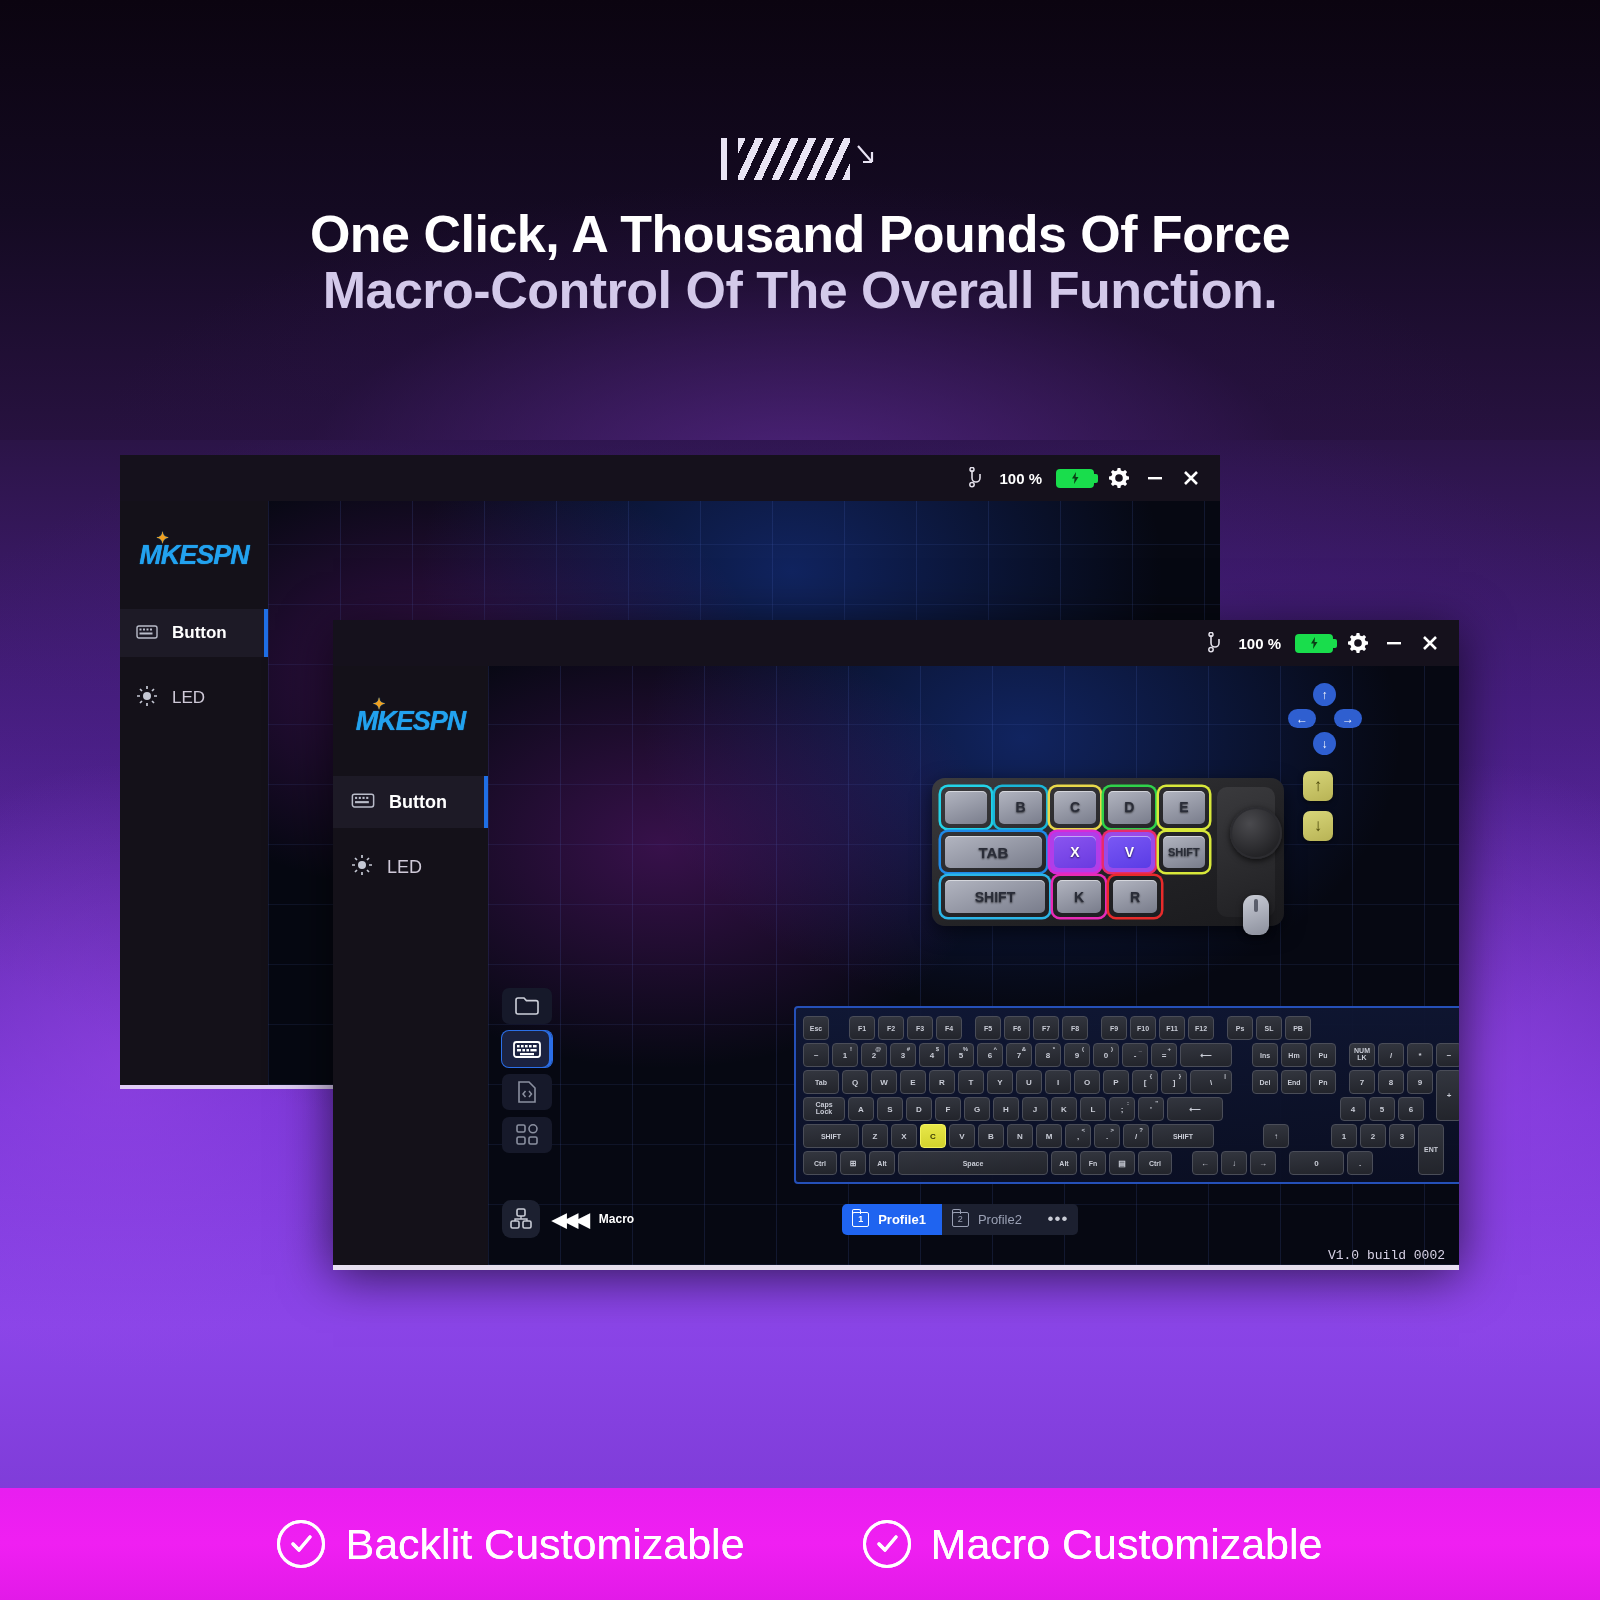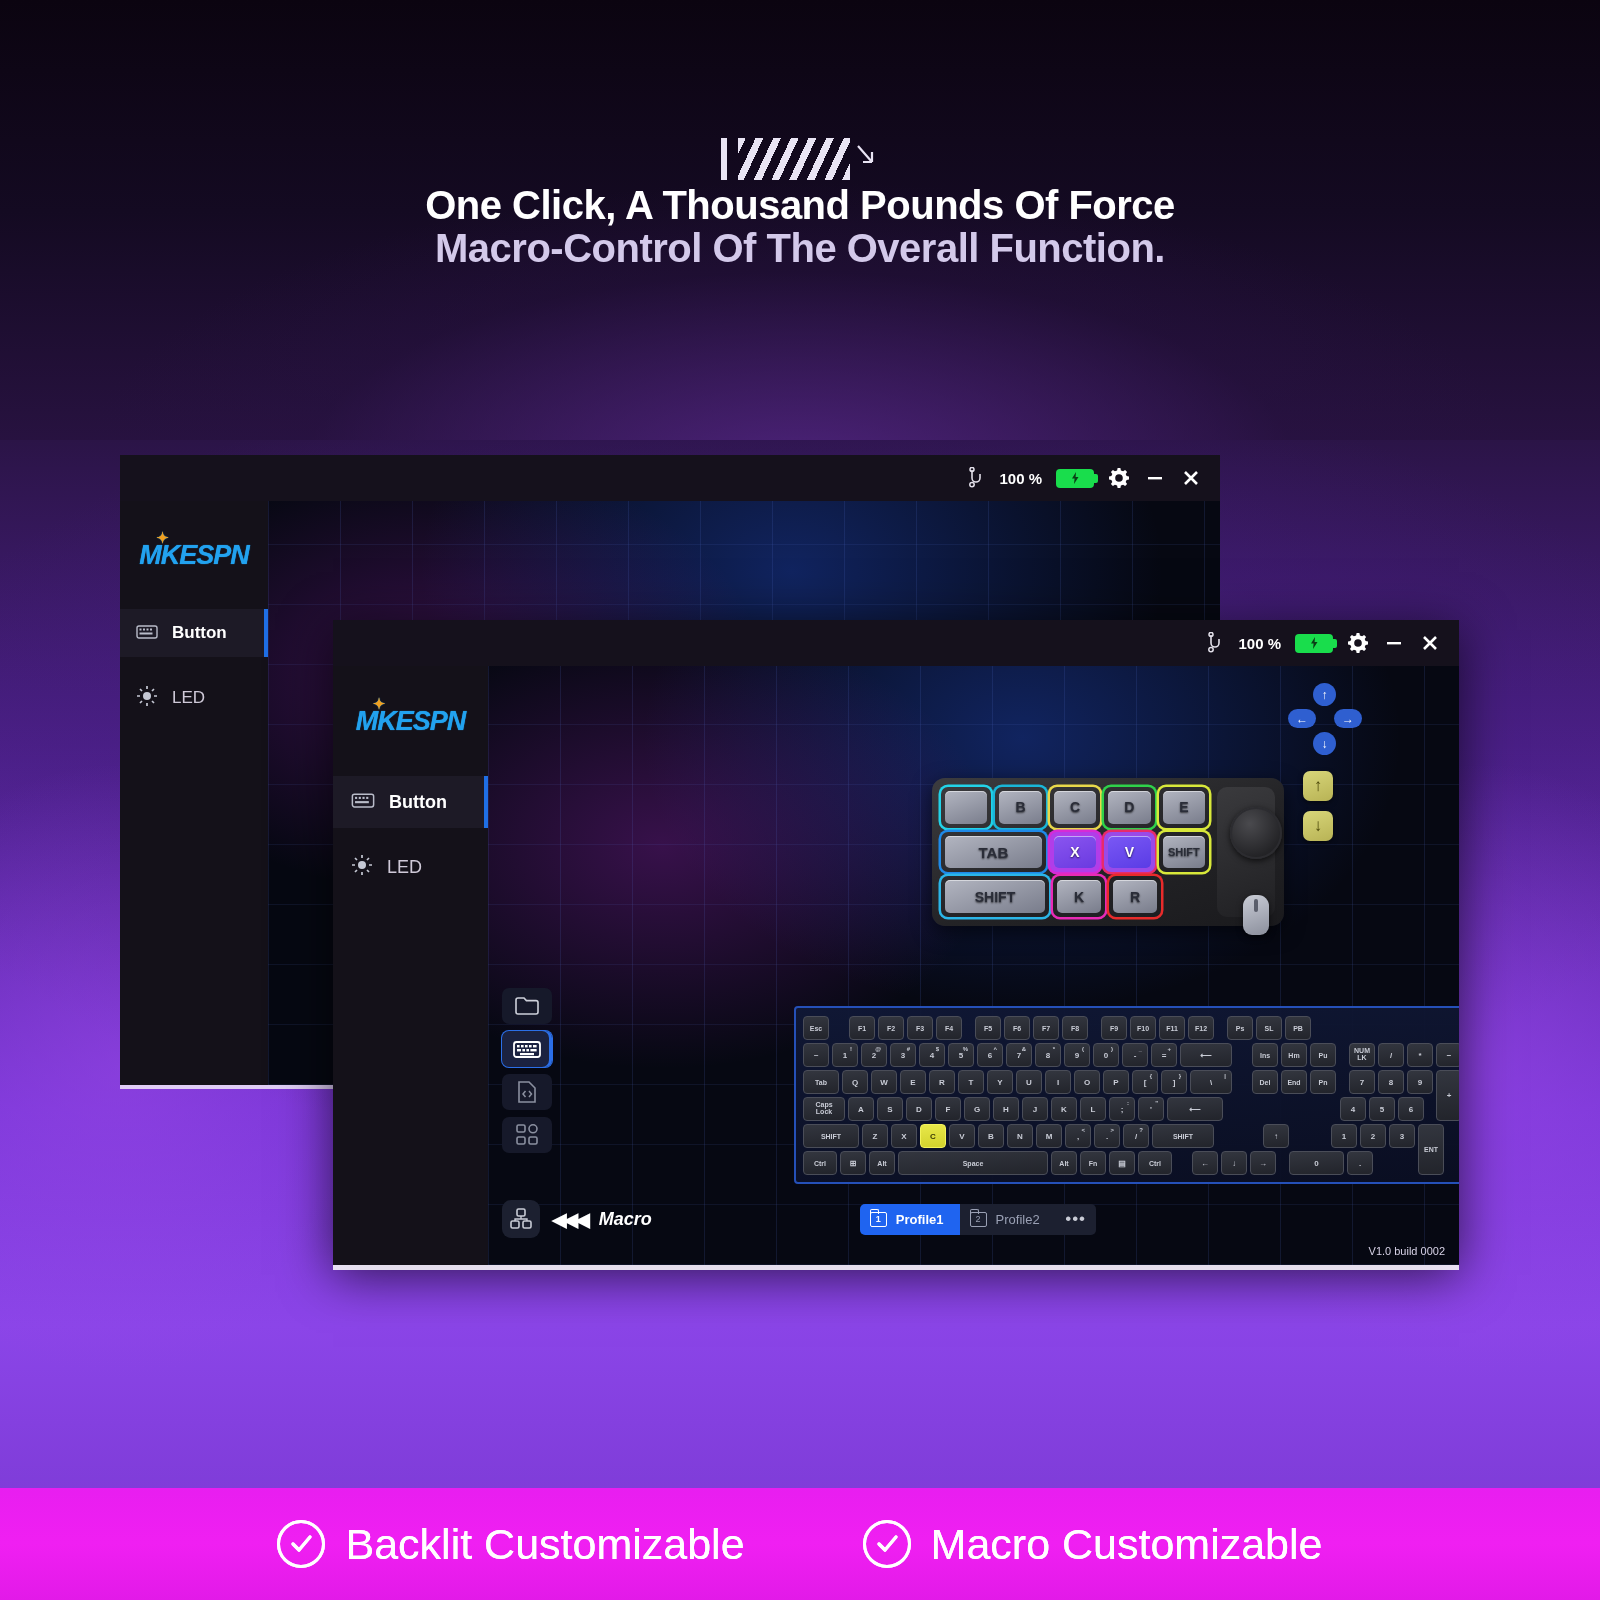--- a/index.html
+++ b/index.html
@@ -39,21 +39,21 @@
   #tag-box {
     background: #e9e4f4; color: #120a1c; font-size: 30px; font-weight: 700;
     letter-spacing: .3px; padding: 3px 20px 3px 14px; display:flex; align-items:center; gap:9px;
   }
   #tag-tri { width:0;height:0;border-left:11px solid #120a1c;border-top:7px solid transparent;border-bottom:7px solid transparent; }
   #tag-hatch { width: 112px; margin-left: 6px;
     background: repeating-linear-gradient(115deg, #e9e4f4 0 7px, transparent 7px 16px); }
   #tag-arrow { width: 26px; position: relative; margin-left: 4px; }
   #tag-arrow svg { position:absolute; left:0; top:4px; }
 
-  h1 { color: #ffffff; font-size: 40px; font-weight: 800; line-height: 1.08; letter-spacing: -0.5px; }
+  h1 { color: #ffffff; font-size: 52px; font-weight: 800; line-height: 1.08; margin-top: 22px; letter-spacing: -0.5px; }
   h1 .l2 { color: #d3c9ea; display:block; }
   #sub { color: #cfc6e4; font-size: 27px; line-height: 1.38; margin-top: 24px; font-weight: 400; }
 
   
   .win { position: absolute; overflow: hidden; }
   .win-titlebar { height: 46px; background: #15111c; display:flex; align-items:center; justify-content:flex-end; padding-right: 18px; gap: 14px; }
   .tb-batt-pct { color:#ffffff; font-size:15px; font-weight:700; }
   .tb-battery { width:38px; height:19px; border-radius:4px; background:#19dd4c; position:relative; display:flex; align-items:center; justify-content:center; }
   .tb-battery:after { content:""; position:absolute; right:-4px; top:5px; width:4px; height:9px; background:#19dd4c; border-radius:0 2px 2px 0; }
   .tb-icon { display:flex; align-items:center; }
@@ -142,32 +142,32 @@
   .kgap { width:14px; }
   .kgap-s { width:7px; }
 
   
   #leftrail { position:absolute; left:14px; top:322px; width:50px; display:flex; flex-direction:column; gap:7px; }
   .rail-btn { width:50px; height:36px; border-radius:7px; background:#16192a; display:flex; align-items:center; justify-content:center; }
   .rail-btn.active { background:#1b2240; box-shadow: -3px 0 0 #2b6fe8 inset, 0 0 0 1px #2b6fe8; }
   #botbar { position:absolute; left:0; right:0; bottom:26px; height:40px; display:flex; align-items:center; padding-left:14px; gap:12px; }
   #macro-icon { width:38px; height:38px; border-radius:9px; background:#1c2030; display:flex;align-items:center;justify-content:center; }
   #macro-arrows { color:#ffffff; font-size:19px; font-weight:900; letter-spacing:-3px; }
-  #macro-label { color:#ffffff; font-size:18px; font-weight:700;font-style:italic; }
+  #macro-label { color:#ffffff; font-size:12px; font-weight:700; }
   #profiles { margin-left:196px; display:flex; align-items:center; gap:0px; }
   .prof { height:31px; display:flex; align-items:center; gap:9px; padding:0 16px 0 10px; font-size:13px; }
   .prof.sel { background:#1f64f0; color:#fff; border-radius:5px 0 0 5px; font-weight:700; }
   .prof.un { background:#1c2030; color:#9aa0b4; }
   .prof .pnum { width:17px; height:15px; border:1.5px solid currentColor; border-radius:2px; font-size:9px;
     display:flex; align-items:center; justify-content:center; position:relative; }
   .prof .pnum:before { content:""; position:absolute; left:-1px; top:-4px; width:7px; height:4px;
     border:1.5px solid currentColor; border-bottom:none; border-radius:2px 2px 0 0; }
   #prof-more { background:#1c2030; color:#c9ccd6; height:31px; width:40px; border-radius:0 5px 5px 0;
     display:flex; align-items:center; justify-content:center; font-size:17px; letter-spacing:1px; }
-  #version { position:absolute; right:14px; bottom:8px; color:#d7d2e6; font-size:11px; }
+  #version { position:absolute; right:14px; bottom:2px; color:#d7d2e6; font-size:13px;font-family:Liberation Mono, monospace; }
   #refl-line { position:absolute; left:120px; top:1085px; width:1100px; height:4px; background:rgba(255,255,255,.75); }
   #refl-line2 { position:absolute; left:333px; top:1265px; width:1126px; height:5px; background:rgba(255,255,255,.85); }
 
   
   #banner { position:absolute; left:0; bottom:0; width:1600px; height:112px; display:flex; align-items:center; justify-content:center; gap:118px; z-index:9; }
   .ban-item { display:flex; align-items:center; gap:20px; color:#ffffff; font-size:43px; font-weight:500; }
   .chk { width:48px; height:48px; border-radius:50%; border:3px solid #fff; display:flex; align-items:center; justify-content:center; }
 </style>
 </head>
 <body>

